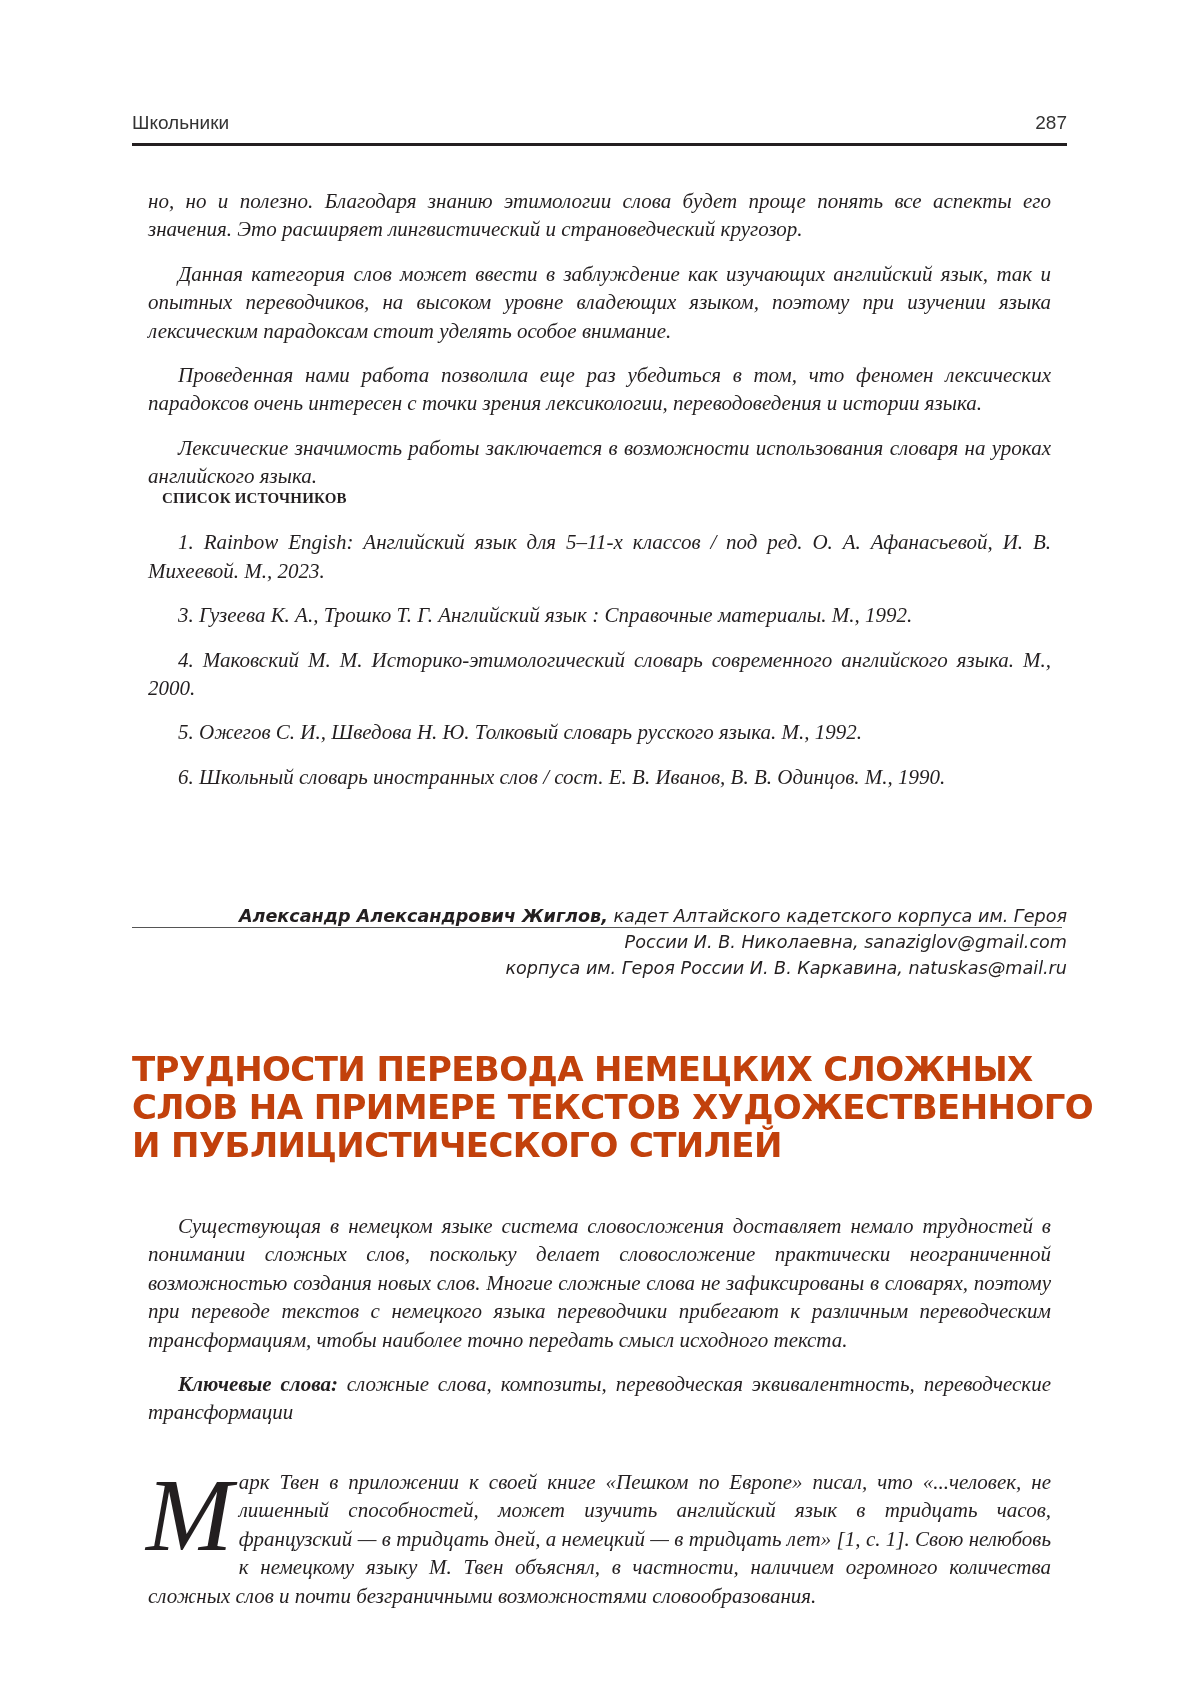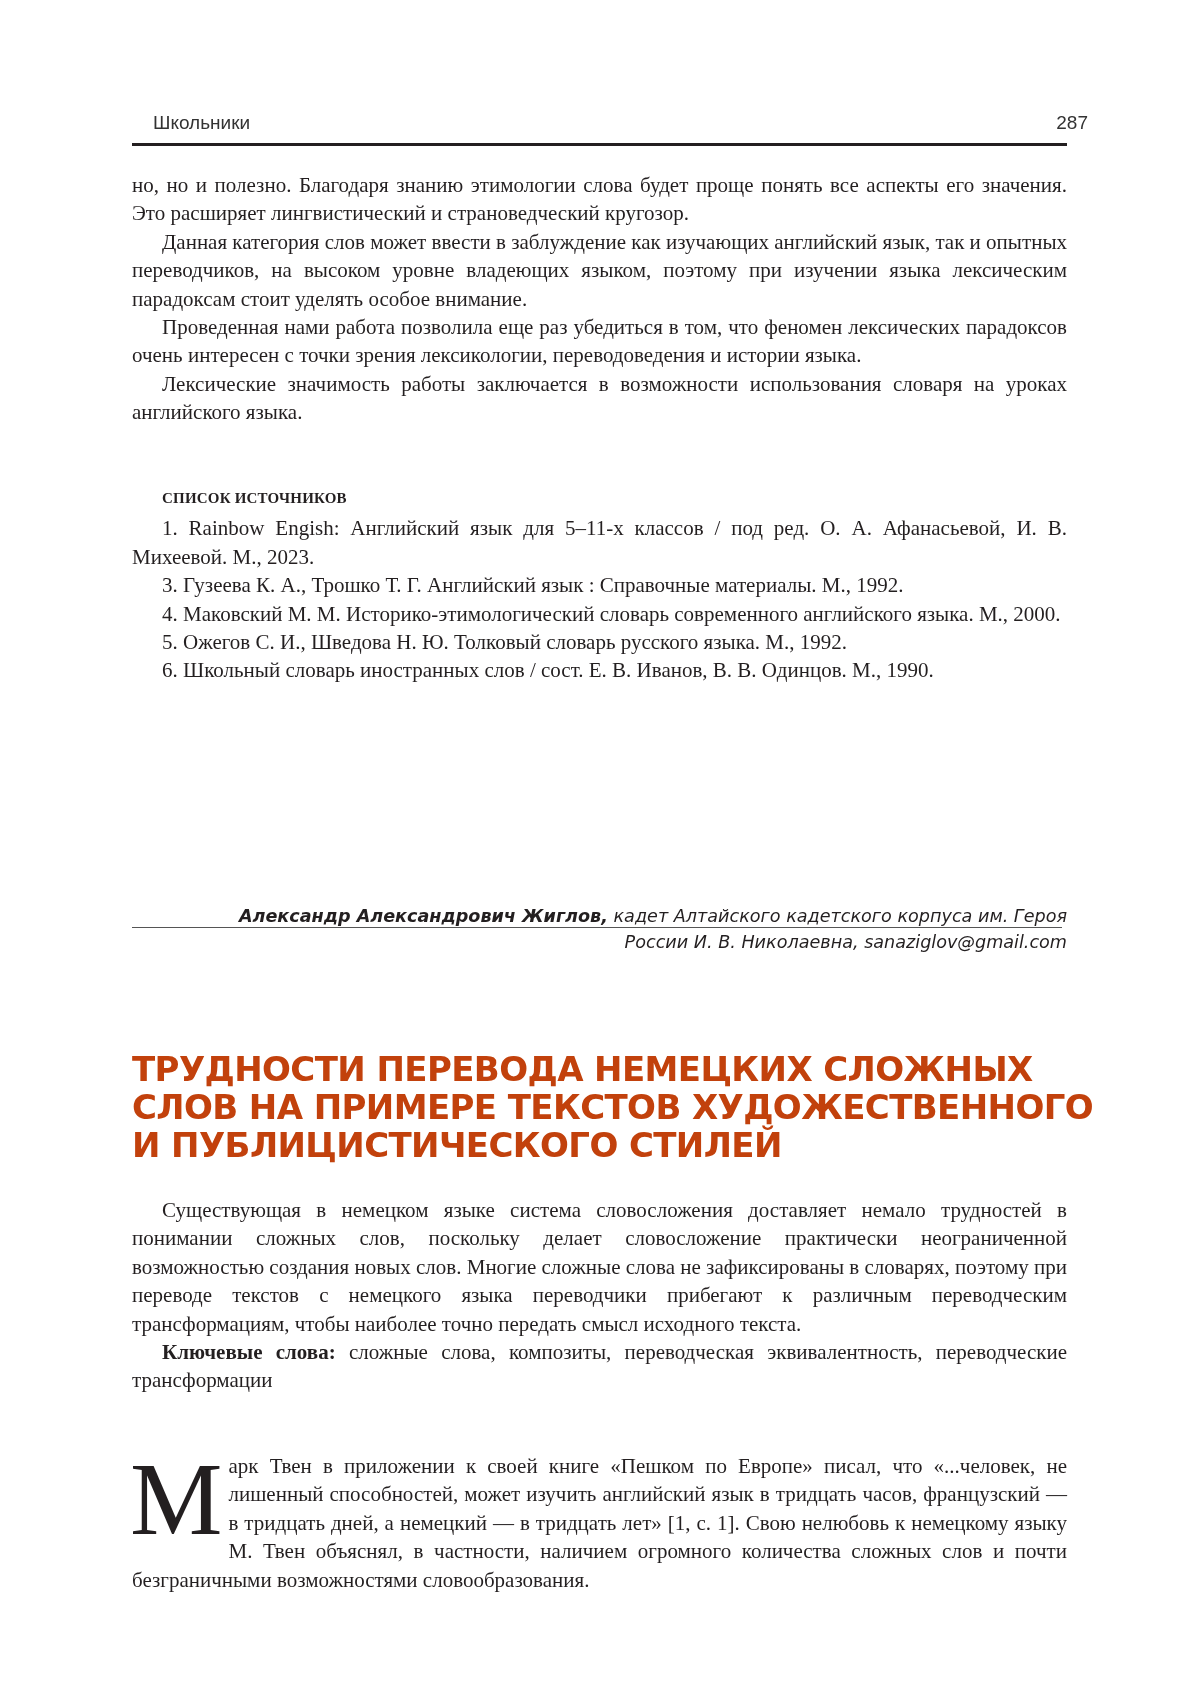--- a/index.html
+++ b/index.html
@@ -1,25 +1,25 @@
 <!DOCTYPE html>
 <html><head>
 <meta charset="utf-8">
 <style>
   html, body { margin: 0; padding: 0; background: #ffffff; }
   body { width: 1200px; height: 1697px; position: relative; overflow: hidden; color: #231f20; }
   .page { position: absolute; left: 132px; top: 0; width: 935px; }
   .running-head { position: absolute; top: 108px; left: 0; width: 935px; height: 30px;
-    font-family: "Liberation Sans", sans-serif; font-size: 19px; color: #333; margin-left: 21px; }
+    font-family: "Liberation Sans", sans-serif; font-size: 19px; color: #333; }
   .running-head .section { position: absolute; left: 0; top: 4px; }
   .running-head .pageno { position: absolute; right: 0; top: 4px; text-align: center; }
   .head-rule { position: absolute; top: 143px; left: 0; width: 935px; height: 3px; background: #231f20; }
 
   .serif { font-family: "Liberation Serif", serif; font-size: 21px; line-height: 28.4px; text-align: justify; }
-  .serif p { margin: 0; text-indent: 30px; }
+  .serif p { margin: 16px; text-indent: 30px; font-style: italic; }
   .block1 { position: absolute; top: 171px; left: 0; width: 935px; }
   .refs { position: absolute; top: 484px; left: 0; width: 935px; }
   .refs h3 { margin: 0 0 2px 30px; font-family: "Liberation Serif", serif; font-size: 15px; font-weight: bold; letter-spacing: 0.2px; }
 
   .authors { position: absolute; top: 903px; left: 0; width: 935px;
     font-family: "DejaVu Sans", sans-serif; font-style: italic; font-size: 17.6px; line-height: 26px; color: #231f20; }
   .authors .line { position: relative; height: 26px; white-space: nowrap; text-align: right; }
   .authors .line.ruled::after { content: ""; position: absolute; left: 0; width: 930px; bottom: 1px; height: 1.5px; background: #555; }
   .authors b { font-weight: bold; }
 
@@ -58,20 +58,21 @@
     <p>1. Rainbow Engish: Английский язык для 5–11-х классов / под ред. О. А. Афанасьевой, И. В. Михеевой. М., 2023.</p>
     <p>3. Гузеева К. А., Трошко Т. Г. Английский язык : Справочные материалы. М., 1992.</p>
     <p>4. Маковский М. М. Историко-этимологический словарь современного английского языка. М., 2000.</p>
     <p>5. Ожегов С. И., Шведова Н. Ю. Толковый словарь русского языка. М., 1992.</p>
     <p>6. Школьный словарь иностранных слов / сост. Е. В. Иванов, В. В. Одинцов. М., 1990.</p>
   </div>
 
   <div class="authors">
     <div class="line ruled"><b>Александр Александрович Жиглов,</b><span> кадет Алтайского кадетского корпуса им. Героя</span></div>
     <div class="line"><span>России И. В. Николаевна, sanaziglov@gmail.com</span></div>
+    <div class="line"><span>корпуса им. Героя России И. В. Каркавина, natuskas@mail.ru</span></div>
   </div>
 
   <div class="title">
     <div>ТРУДНОСТИ ПЕРЕВОДА НЕМЕЦКИХ СЛОЖНЫХ</div>
     <div>СЛОВ НА ПРИМЕРЕ ТЕКСТОВ ХУДОЖЕСТВЕННОГО</div>
     <div>И ПУБЛИЦИСТИЧЕСКОГО СТИЛЕЙ</div>
   </div>
 
   <div class="abstract serif">
     <p>Существующая в немецком языке система словосложения доставляет немало трудностей в понимании сложных слов, поскольку делает словосложение практически неограниченной возможностью создания новых слов. Многие сложные слова не зафиксированы в словарях, поэтому при переводе текстов с немецкого языка переводчики прибегают к различным переводческим трансформациям, чтобы наиболее точно передать смысл исходного текста.</p>

